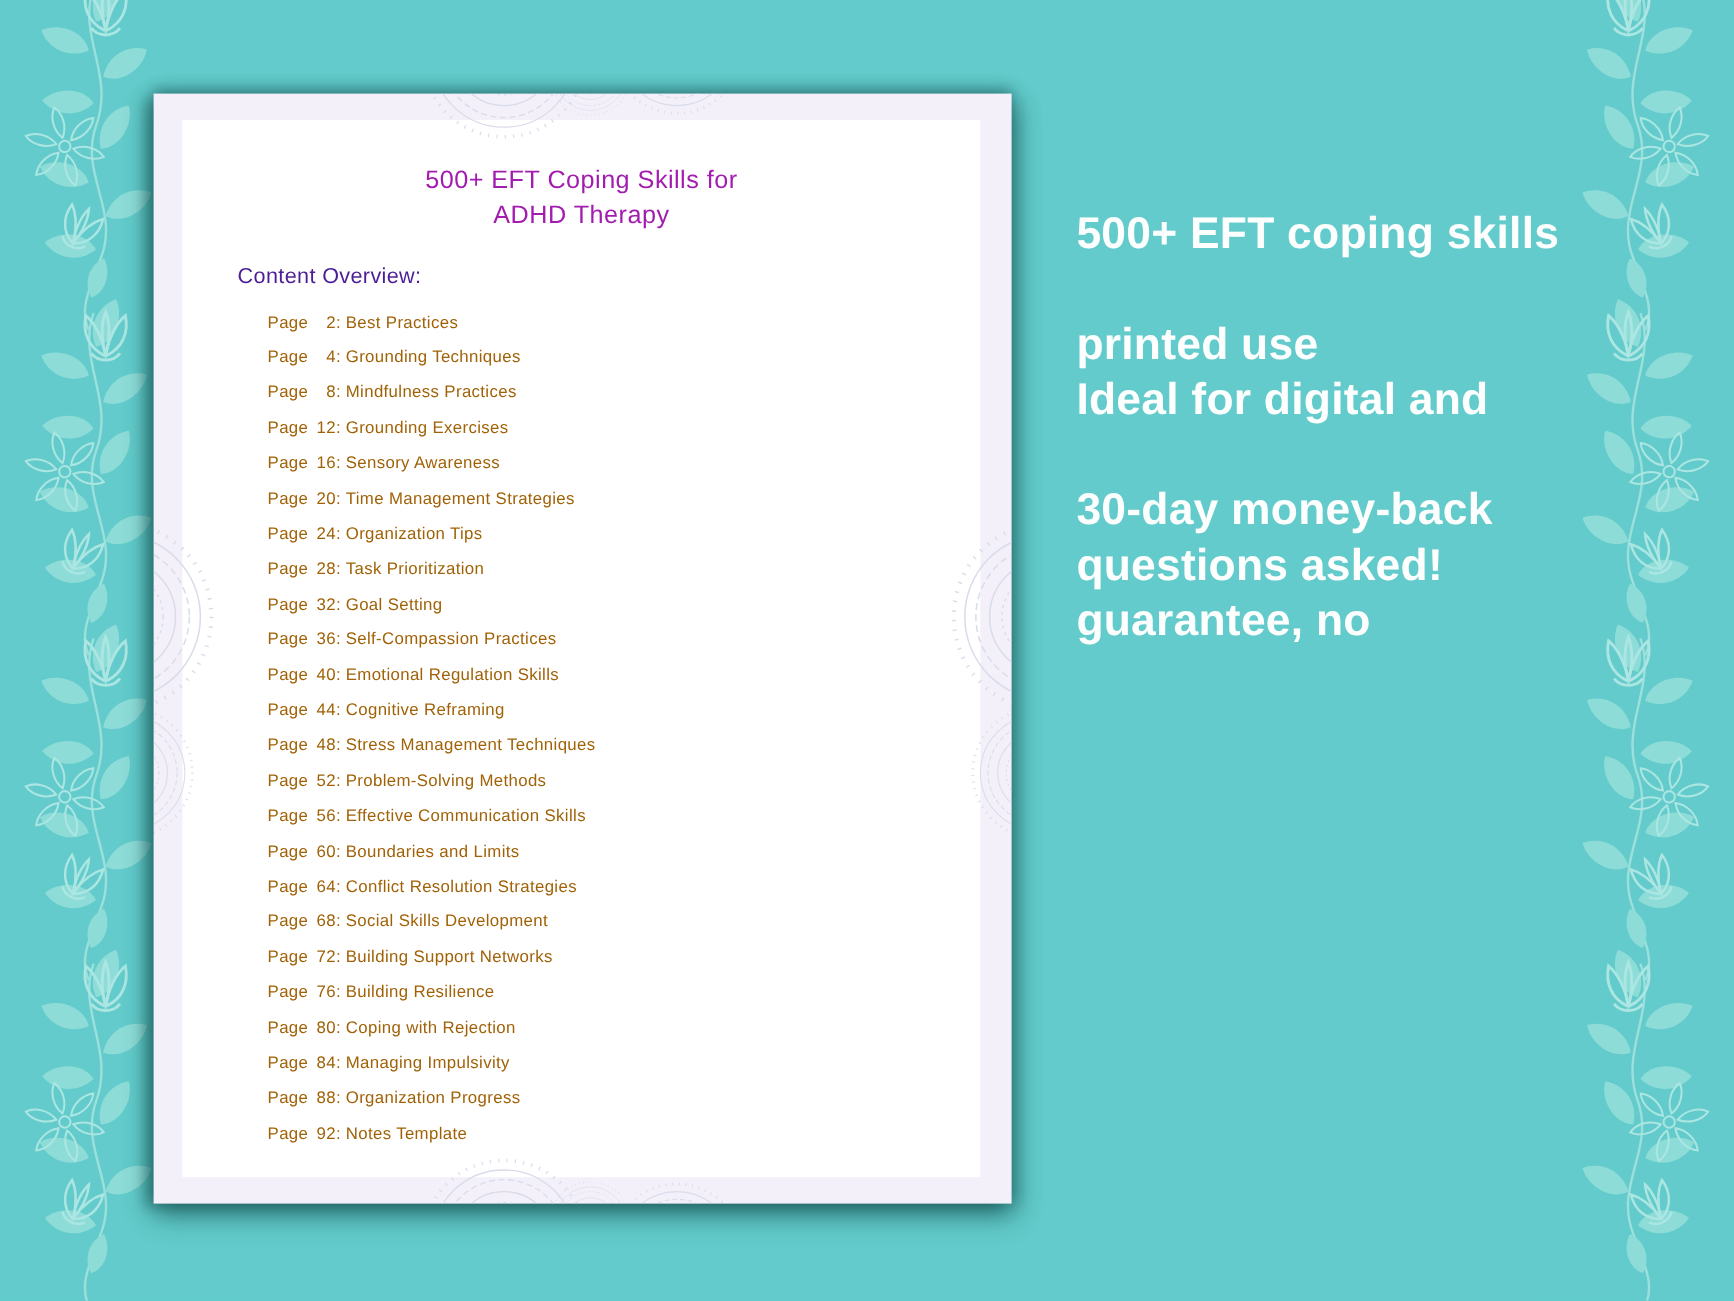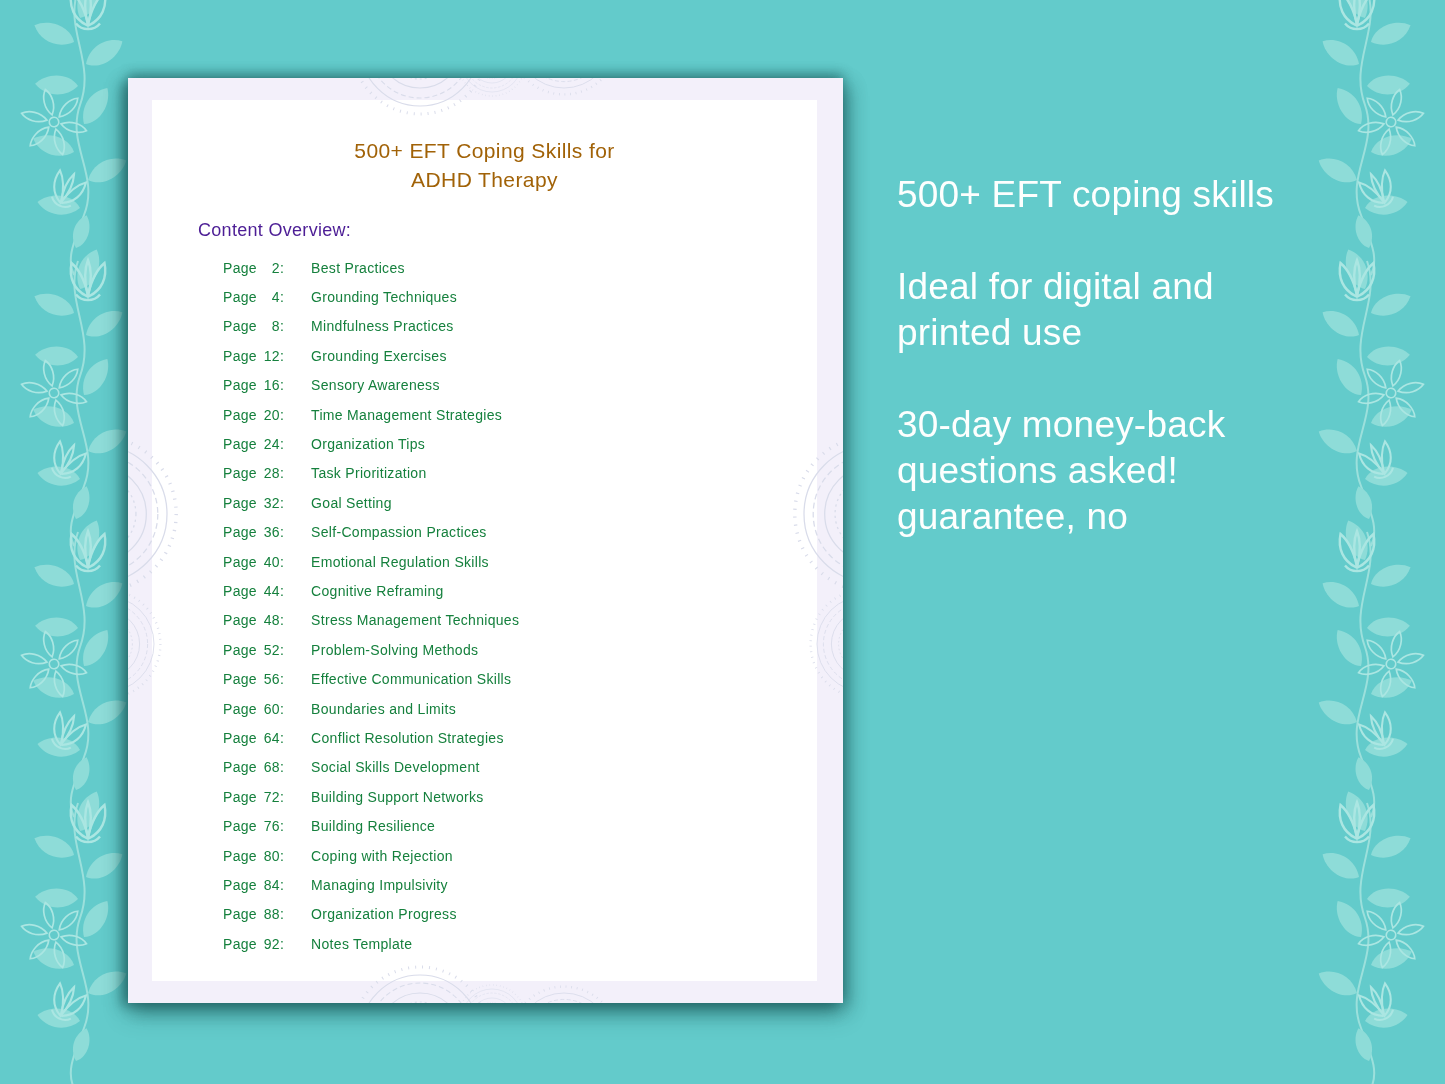--- a/index.html
+++ b/index.html
@@ -23,38 +23,38 @@
                 0 10px 22px rgba(22,82,82,.45);
   }
   .lace-svg{position:absolute;left:0;top:0;width:715px;height:925px;z-index:3;pointer-events:none;}
   .doc-page{
     position:absolute;left:24px;top:22px;width:665px;height:881px;
     background:#ffffff;z-index:2;
   }
   .doc-title{
     margin-top:36px;text-align:center;
     font-size:21px;line-height:29px;font-weight:500;
-    color:#a16207;letter-spacing:.4px;
+    color:#a21caf;letter-spacing:.4px;
   }
   .overview-heading{
     margin:26px 0 0 46px;
     font-size:18px;color:#4c1d95;letter-spacing:.3px;
   }
   .toc{margin:12px 0 0 71px;}
   .toc-row{
     height:29.4px;display:flex;align-items:center;
-    font-size:14px;color:#15803d;letter-spacing:.3px;
+    font-size:14px;color:#a16207;letter-spacing:.3px;
   }
   .toc-num{display:inline-block;width:19px;text-align:right;margin-left:4px;}
-  .toc-label{margin-left:27px;}
+  .toc-label{margin-left:4px;}
 
   
   .marketing{
     position:absolute;left:897px;top:172px;width:440px;z-index:1;
-    color:#fdfffe;font-size:37px;line-height:46px;font-weight:400;
+    color:#fdfffe;font-size:37px;line-height:46px;font-weight:700;
     letter-spacing:.2px;
   }
   .bullet{margin-bottom:46px;}
 </style>
 </head>
 <body>
 
 <svg width="0" height="0" style="position:absolute" aria-hidden="true">
   <defs>
     <path id="lf" d="M0,0 C9,-15 28,-19 42,-9 C34,5 12,11 0,0 Z"></path>
@@ -281,21 +281,21 @@
   </div>
       </div>
   </div>
 </div>
 
 <div class="marketing">
     <div class="bullet">
       <div>500+ EFT coping skills</div>
     </div>
     <div class="bullet">
+      <div>printed use</div>
       <div>Ideal for digital and</div>
-      <div>printed use</div>
     </div>
     <div class="bullet">
       <div>30-day money-back</div>
       <div>questions asked!</div>
       <div>guarantee, no</div>
     </div>
   </div>
 
 </body></html>

